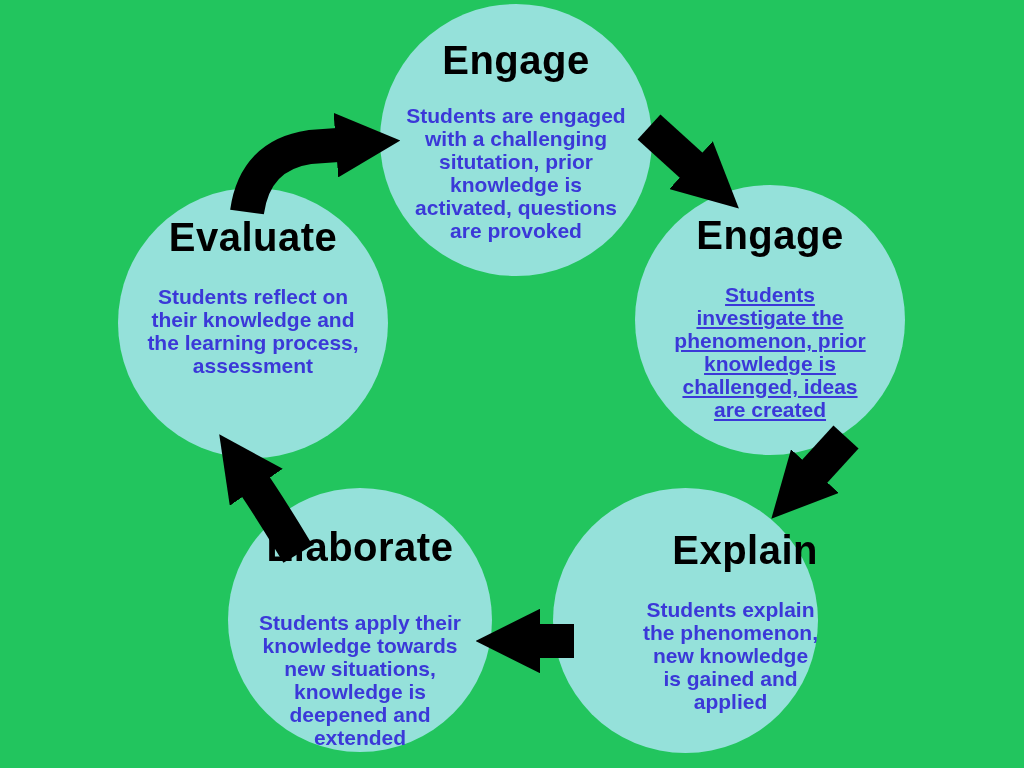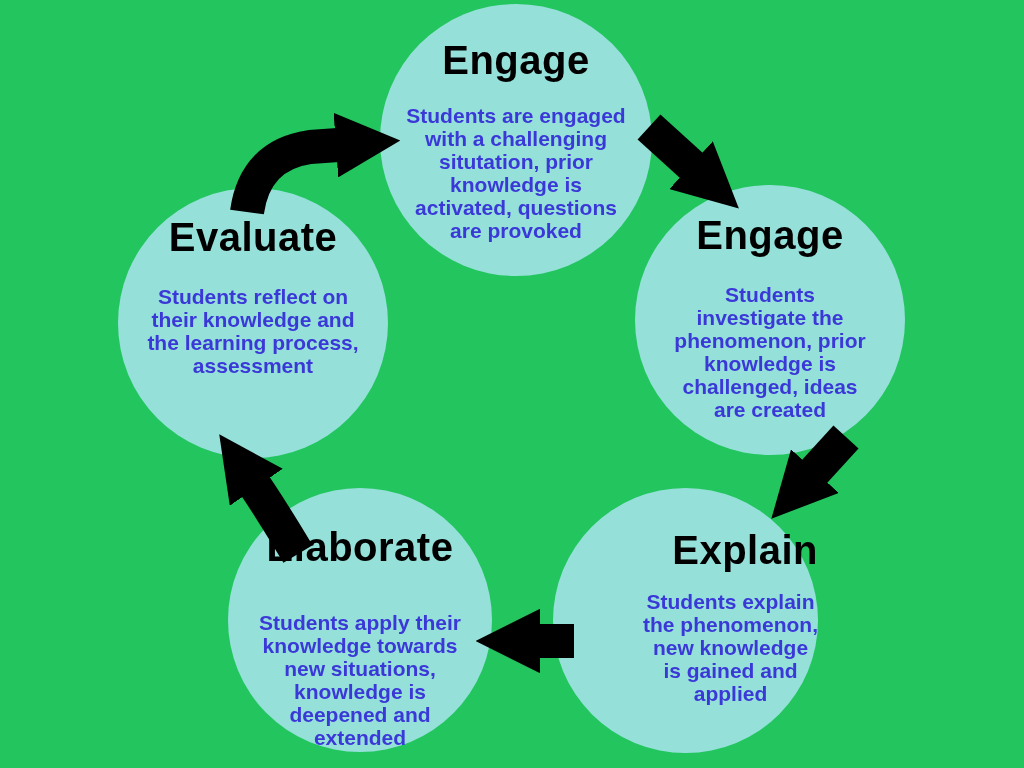--- a/index.html
+++ b/index.html
@@ -39,23 +39,23 @@
     font-size: 21px;
     line-height: 23px;
     font-weight: 700;
     color: #3B38D8;
     white-space: pre-line;
   }
   
   .c-engage    { left: 380px; top:   4px; width: 272px; height: 272px; padding-top: 32px; }
   .c-engage p  { margin-top: 20px; }
   .c-explore   { left: 635px; top: 185px; width: 270px; height: 270px; padding-top: 26px; }
-  .c-explore p { margin-top: 24px; }
+  .c-explore p { margin-top: 24px; text-decoration: underline; }
   .c-explain   { left: 553px; top: 488px; width: 265px; height: 265px; padding-top: 38px; align-items: flex-end; }
-  .c-explain p { margin-top: 16px; }
+  .c-explain p { margin-top: 24px; }
   .c-elaborate { left: 228px; top: 488px; width: 264px; height: 264px; padding-top: 35px; }
   .c-elaborate p { margin-top: 40px; }
   .c-evaluate  { left: 118px; top: 188px; width: 270px; height: 270px; padding-top: 25px; }
   .c-evaluate p { margin-top: 24px; }
 
   #arrow-layer {
     position: absolute;
     left: 0; top: 0;
     width: 1024px;
     height: 768px;

